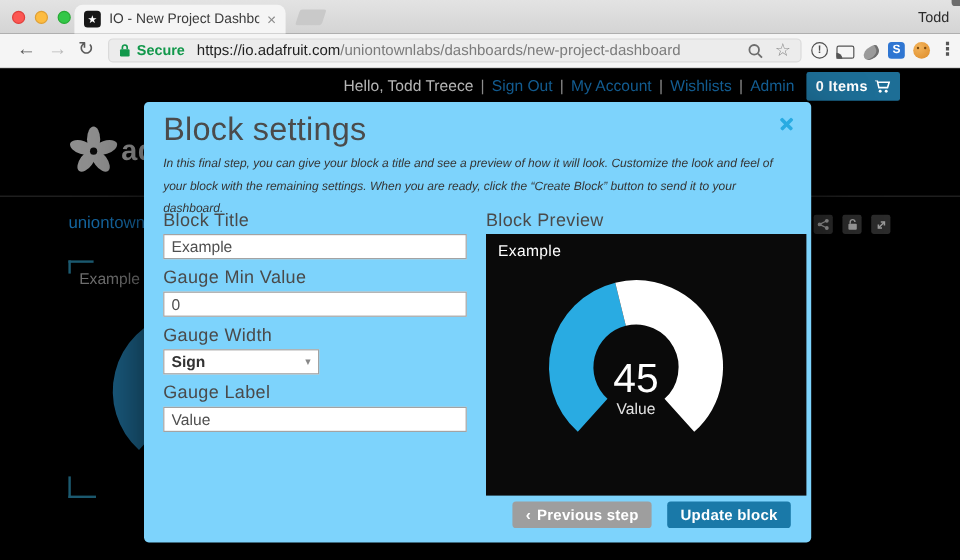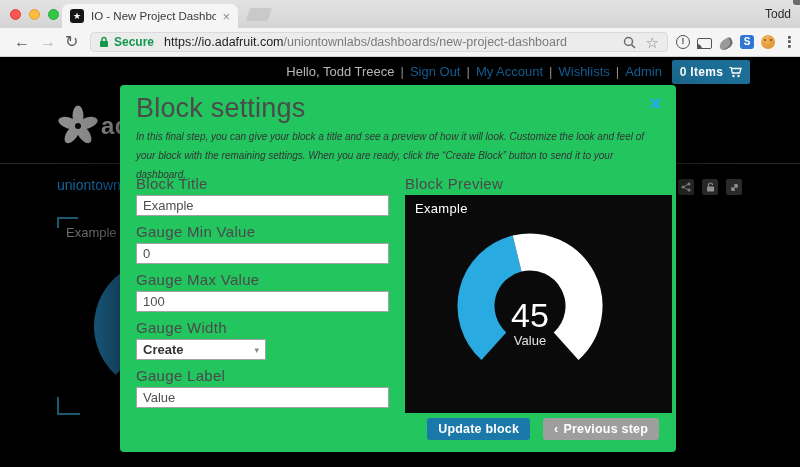--- a/index.html
+++ b/index.html
@@ -75,21 +75,21 @@
   .block-actions{position:absolute;top:122px;left:678px;display:flex;gap:8px;}
   .block-actions .abtn{width:16px;height:16px;background:#2b2b2b;border-radius:2px;
     display:flex;align-items:center;justify-content:center;}
   .bg-block-title{position:absolute;top:168px;left:66px;font-size:13px;color:#6f6f6f;}
   .bracket{position:absolute;border:0 solid #1c5a70;}
   .br-tl{top:160px;left:57px;width:21px;height:11px;border-top-width:2px;border-left-width:2px;}
   .br-bl{top:340px;left:57px;width:23px;height:18px;border-bottom-width:2px;border-left-width:2px;}
   .bg-gauge{position:absolute;top:199px;left:90px;}
 
   
-  .modal{position:absolute;top:28px;left:120px;width:556px;height:367px;background:#22c55e;
+  .modal{position:absolute;top:28px;left:120px;width:556px;height:367px;background:#7dd3fc;
     border-radius:4px;box-shadow:0 12px 50px rgba(0,0,0,.65);z-index:10;}
   .modal-close{position:absolute;top:11px;right:14px;width:13px;height:13px;cursor:pointer;}
   .modal-close::before,.modal-close::after{content:"";position:absolute;top:5.5px;left:0;
     width:13px;height:2.6px;background:var(--accent-blue);border-radius:1px;}
   .modal-close::before{transform:rotate(45deg);}
   .modal-close::after{transform:rotate(-45deg);}
   .modal-title{position:absolute;top:8px;left:16px;font-size:27px;color:#4b4b4b;letter-spacing:0.2px;}
   .modal-desc{position:absolute;top:42px;left:16px;width:527px;font-size:10px;line-height:19px;color:#353535;font-style:italic;}
 
   .col-left{position:absolute;top:90px;left:16px;width:255px;}
@@ -248,27 +248,23 @@
       <div class="col-left">
         <div class="fgroup">
           <div class="flabel">Block Title</div>
           <input class="finput" readonly="" value="Example" style="">
         </div>
         <div class="fgroup">
           <div class="flabel">Gauge Min Value</div>
           <input class="finput" readonly="" value="0" style="">
         </div>
         <div class="fgroup">
-          <div class="flabel">Gauge Max Value</div>
-          <input class="finput" readonly="" value="100" style="">
-        </div>
-        <div class="fgroup">
           <div class="flabel">Gauge Width</div>
           <div class="fselect">
-            <span>Create</span>
+            <span>Sign</span>
             <span class="caret"></span>
           </div>
         </div>
         <div class="fgroup">
           <div class="flabel">Gauge Label</div>
           <input class="finput" readonly="" value="Value" style="">
         </div>
       </div>
 
       <div class="col-right">
@@ -278,19 +274,19 @@
               <path d="M 88.86694725662164 151.12982057577926 A 54 54 0 0 1 112.11919329075664 58.55874888487965" stroke="#29abe2" stroke-width="37" fill="none"></path>
               <path d="M 112.11919329075664 58.55874888487965 A 54 54 0 0 1 161.13305274337836 151.12982057577926" stroke="#ffffff" stroke-width="37" fill="none"></path>
               <text x="125" y="132" text-anchor="middle" fill="#fff" font-size="34">45</text>
               <text x="125" y="150" text-anchor="middle" fill="#e4e4e4" font-size="13">Value</text>
             </svg>
           <span class="preview-title">Example</span>
         </div>
       </div>
 
       <div class="modal-buttons">
+        <button class="btn btn-prev"><span class="chev"></span><span>Previous step</span></button>
         <button class="btn btn-update">Update block</button>
-        <button class="btn btn-prev"><span class="chev"></span><span>Previous step</span></button>
       </div>
     </div>
 
   </div>
 </div>
 
 </body></html>

